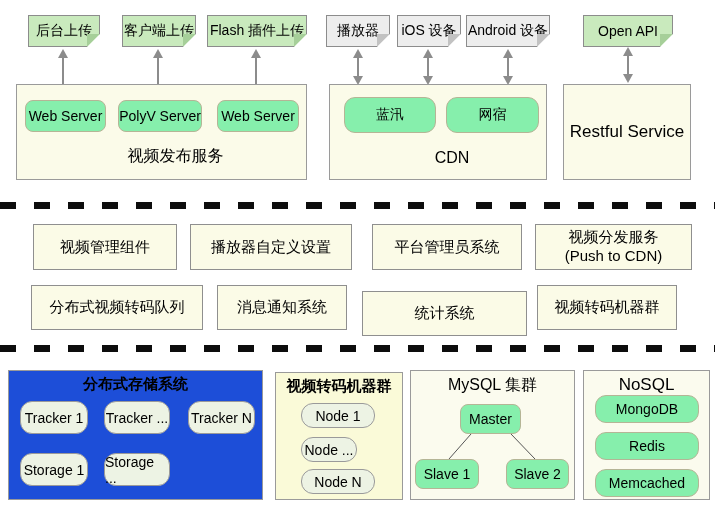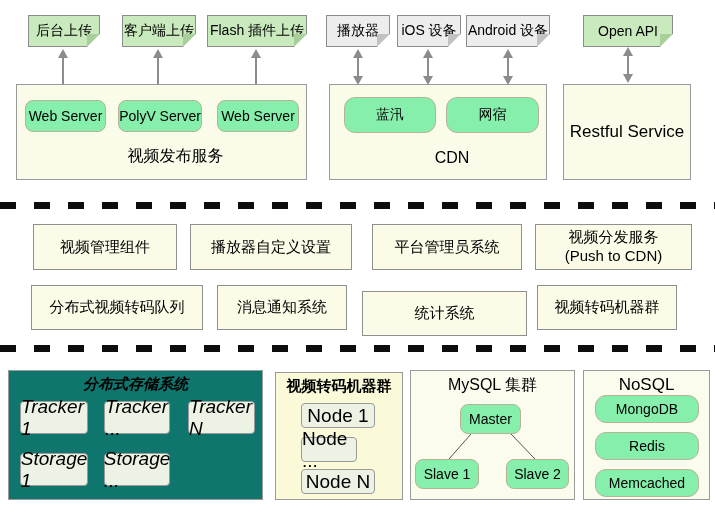--- a/index.html
+++ b/index.html
@@ -68,24 +68,24 @@
 
   
   .infra {
     position:absolute; border:1px solid #9a9a9a; box-sizing:border-box;
   }
   .infra .title-top {
     position:absolute; top:4px; left:0; right:0; text-align:center; font-size:15px;
   }
   .bold { font-weight:bold; }
   .gbox {
-    position:absolute; background:#edf3e4; border:1px solid #9a9a9a; border-radius:4px;
-    display:flex; align-items:center; justify-content:center; font-size:19px; box-sizing:border-box;
-  }
-  .bg-storage   { background:#0f766e;font-style:italic; }
+    position:absolute; background:#edf3e4; border:1px solid #9a9a9a; border-radius:12px;
+    display:flex; align-items:center; justify-content:center; font-size:14px; box-sizing:border-box;
+  }
+  .bg-storage   { background:#1d4ed8; }
   .bg-transcode { background:#fafad8; }
   .bg-db        { background:#fbfbee;text-decoration:underline; }
   .repl-svg { position:absolute; left:0; top:0; }
 </style>
 </head>
 <body>
 
 <div class="canvas">
 
   <div class="sticky green" style="left:28px;top:15px;width:72px">

